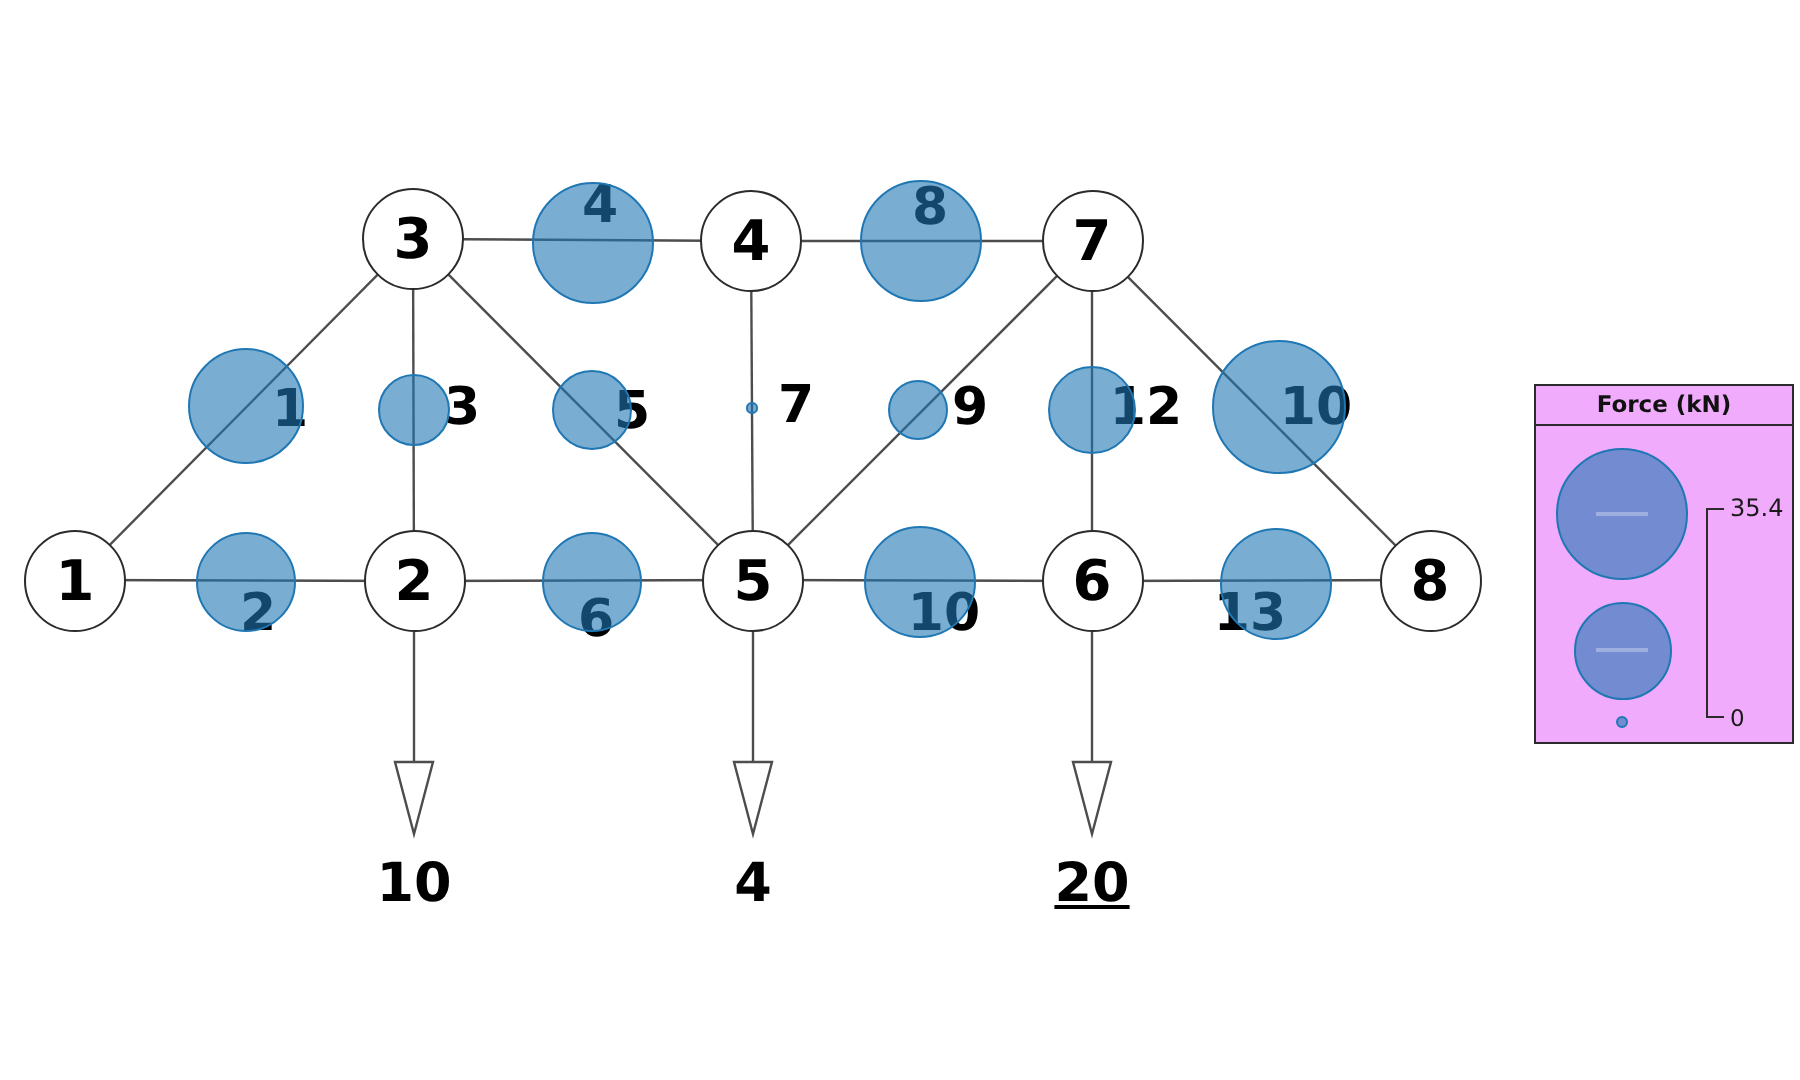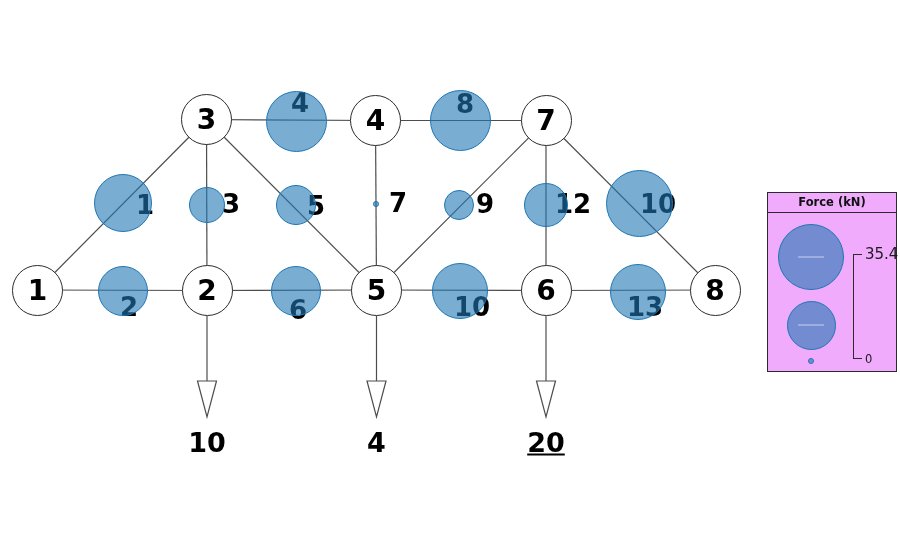--- a/index.html
+++ b/index.html
@@ -18,21 +18,21 @@
   .legend{position:absolute;left:767px;top:192px;width:130px;height:180px;z-index:5;
           background:#f0abfc;border:1.5px solid #2b2b2b;box-sizing:border-box;}
   .legend-header{height:19px;line-height:18px;border-bottom:1.5px solid #2b2b2b;
           text-align:center;font-size:11.5px;font-weight:bold;color:#111;}
   .legend-body{position:absolute;left:0;top:0;width:100%;height:100%;}
   .legend-bubble{position:absolute;border-radius:50%;box-sizing:border-box;z-index:5;}
   .legend-bracket{position:absolute;left:85px;top:61px;width:9px;height:104.5px;
           border-left:1.3px solid #2b2b2b;border-top:1.3px solid #2b2b2b;
           border-bottom:1.3px solid #2b2b2b;box-sizing:border-box;}
   .legend-max{position:absolute;left:97px;top:61px;transform:translateY(-50%);
-          font-size:15px;color:#1a1a1a;}
+          font-size:12px;color:#1a1a1a;}
   .legend-min{position:absolute;left:97px;top:165.5px;transform:translateY(-50%);
           font-size:11.5px;color:#1a1a1a;}
 </style>
 </head>
 <body>
 
 <div id="fig">
   <svg id="lines" width="900" height="540">
       <line x1="37.5" y1="290" x2="206.5" y2="119.5" stroke="#4d4d4d" stroke-width="1.2"></line>
       <line x1="37.5" y1="290" x2="207" y2="290.5" stroke="#4d4d4d" stroke-width="1.2"></line>
@@ -73,21 +73,21 @@
     <div class="mlabel" style="left: 231px; top: 204px;">3</div>
     <div class="mlabel" style="left: 300px; top: 103px;">4</div>
     <div class="mlabel" style="left: 316px; top: 206px;">5</div>
     <div class="mlabel" style="left: 298px; top: 310px;">6</div>
     <div class="mlabel" style="left: 398px; top: 203px;">7</div>
     <div class="mlabel" style="left: 465px; top: 104px;">8</div>
     <div class="mlabel" style="left: 485px; top: 204px;">9</div>
     <div class="mlabel" style="left: 472px; top: 307px;">10</div>
     <div class="mlabel" style="left: 573px; top: 204px;">12</div>
     <div class="mlabel" style="left: 658px; top: 204px;">10</div>
-    <div class="mlabel" style="left: 645px; top: 307px;">13</div>
+    <div class="mlabel" style="left: 625px; top: 307px;">13</div>
     <div class="node" style="left: 12px; top: 264.5px; width: 51px; height: 51px;">1</div>
     <div class="node" style="left: 181.5px; top: 265px; width: 51px; height: 51px;">2</div>
     <div class="node" style="left: 181px; top: 94px; width: 51px; height: 51px;">3</div>
     <div class="node" style="left: 350px; top: 95px; width: 51px; height: 51px;">4</div>
     <div class="node" style="left: 351px; top: 264.5px; width: 51px; height: 51px;">5</div>
     <div class="node" style="left: 520.5px; top: 265px; width: 51px; height: 51px;">6</div>
     <div class="node" style="left: 520.5px; top: 95px; width: 51px; height: 51px;">7</div>
     <div class="node" style="left: 689.5px; top: 264.5px; width: 51px; height: 51px;">8</div>
     <div class="bubble" style="left: 94px; top: 174px; width: 58px; height: 58px; background: rgba(31, 119, 180, 0.6); border: 1.6px solid rgb(31, 119, 180);"></div>
     <div class="bubble" style="left: 98px; top: 266px; width: 50px; height: 50px; background: rgba(31, 119, 180, 0.6); border: 1.6px solid rgb(31, 119, 180);"></div>

